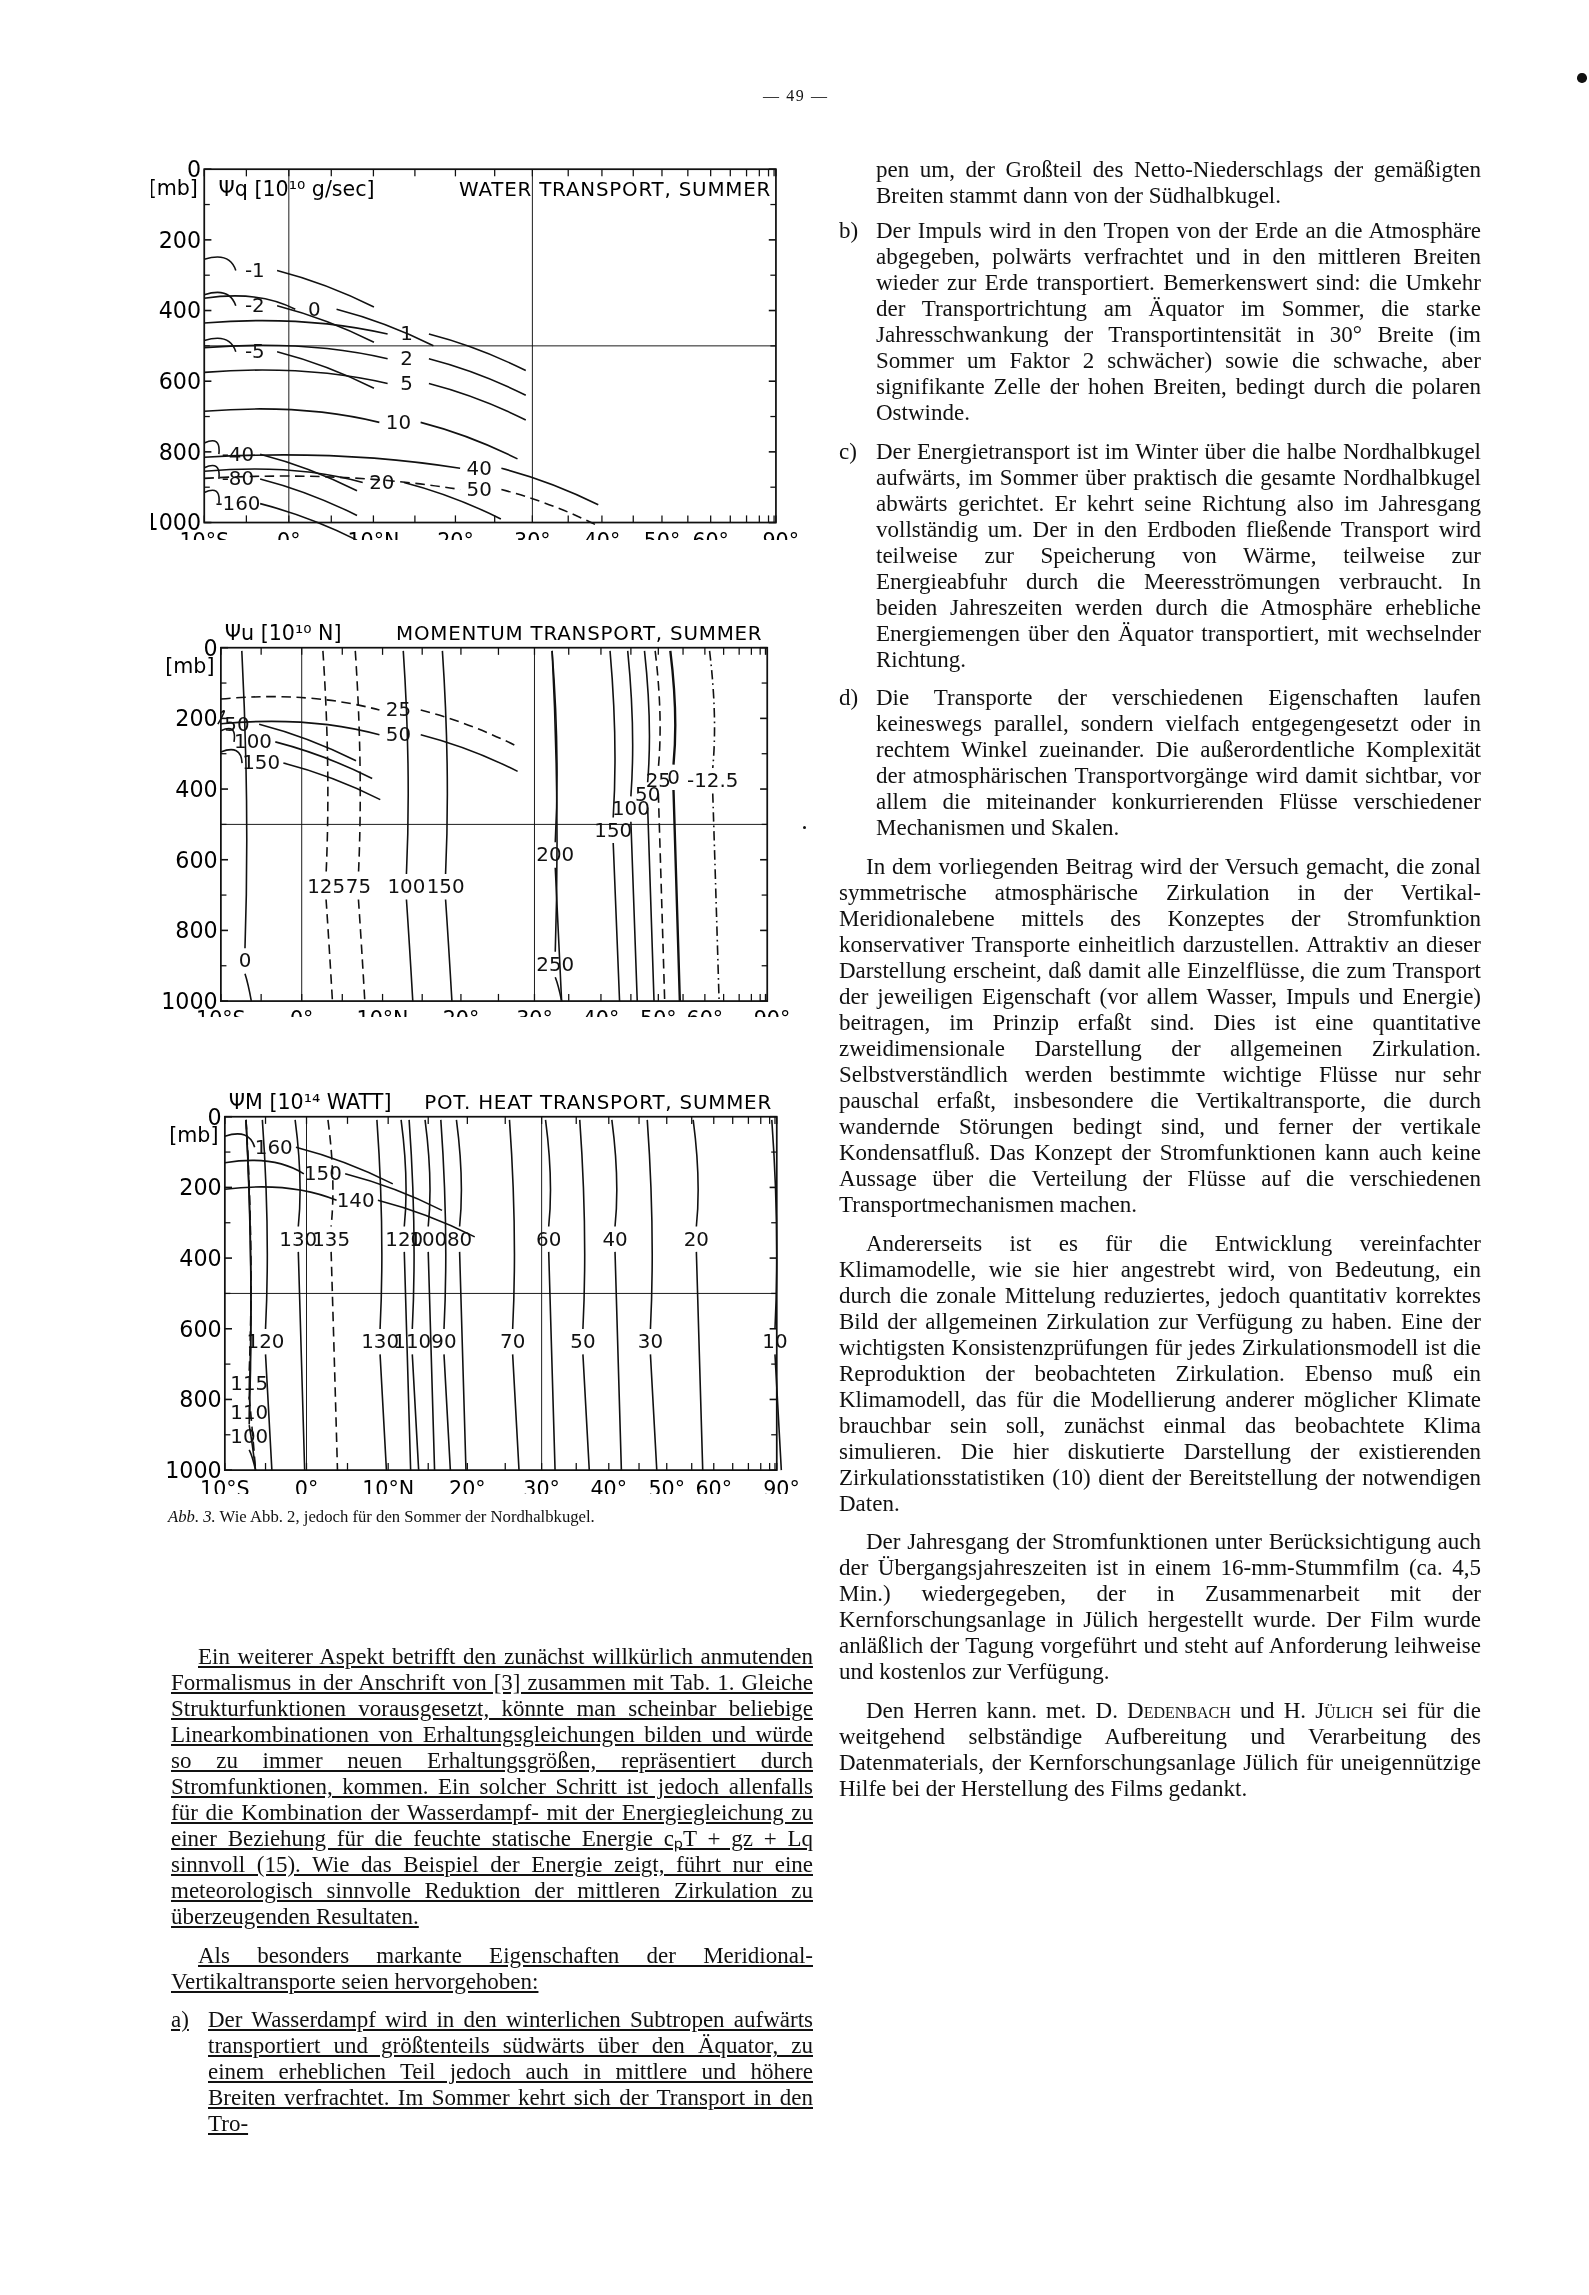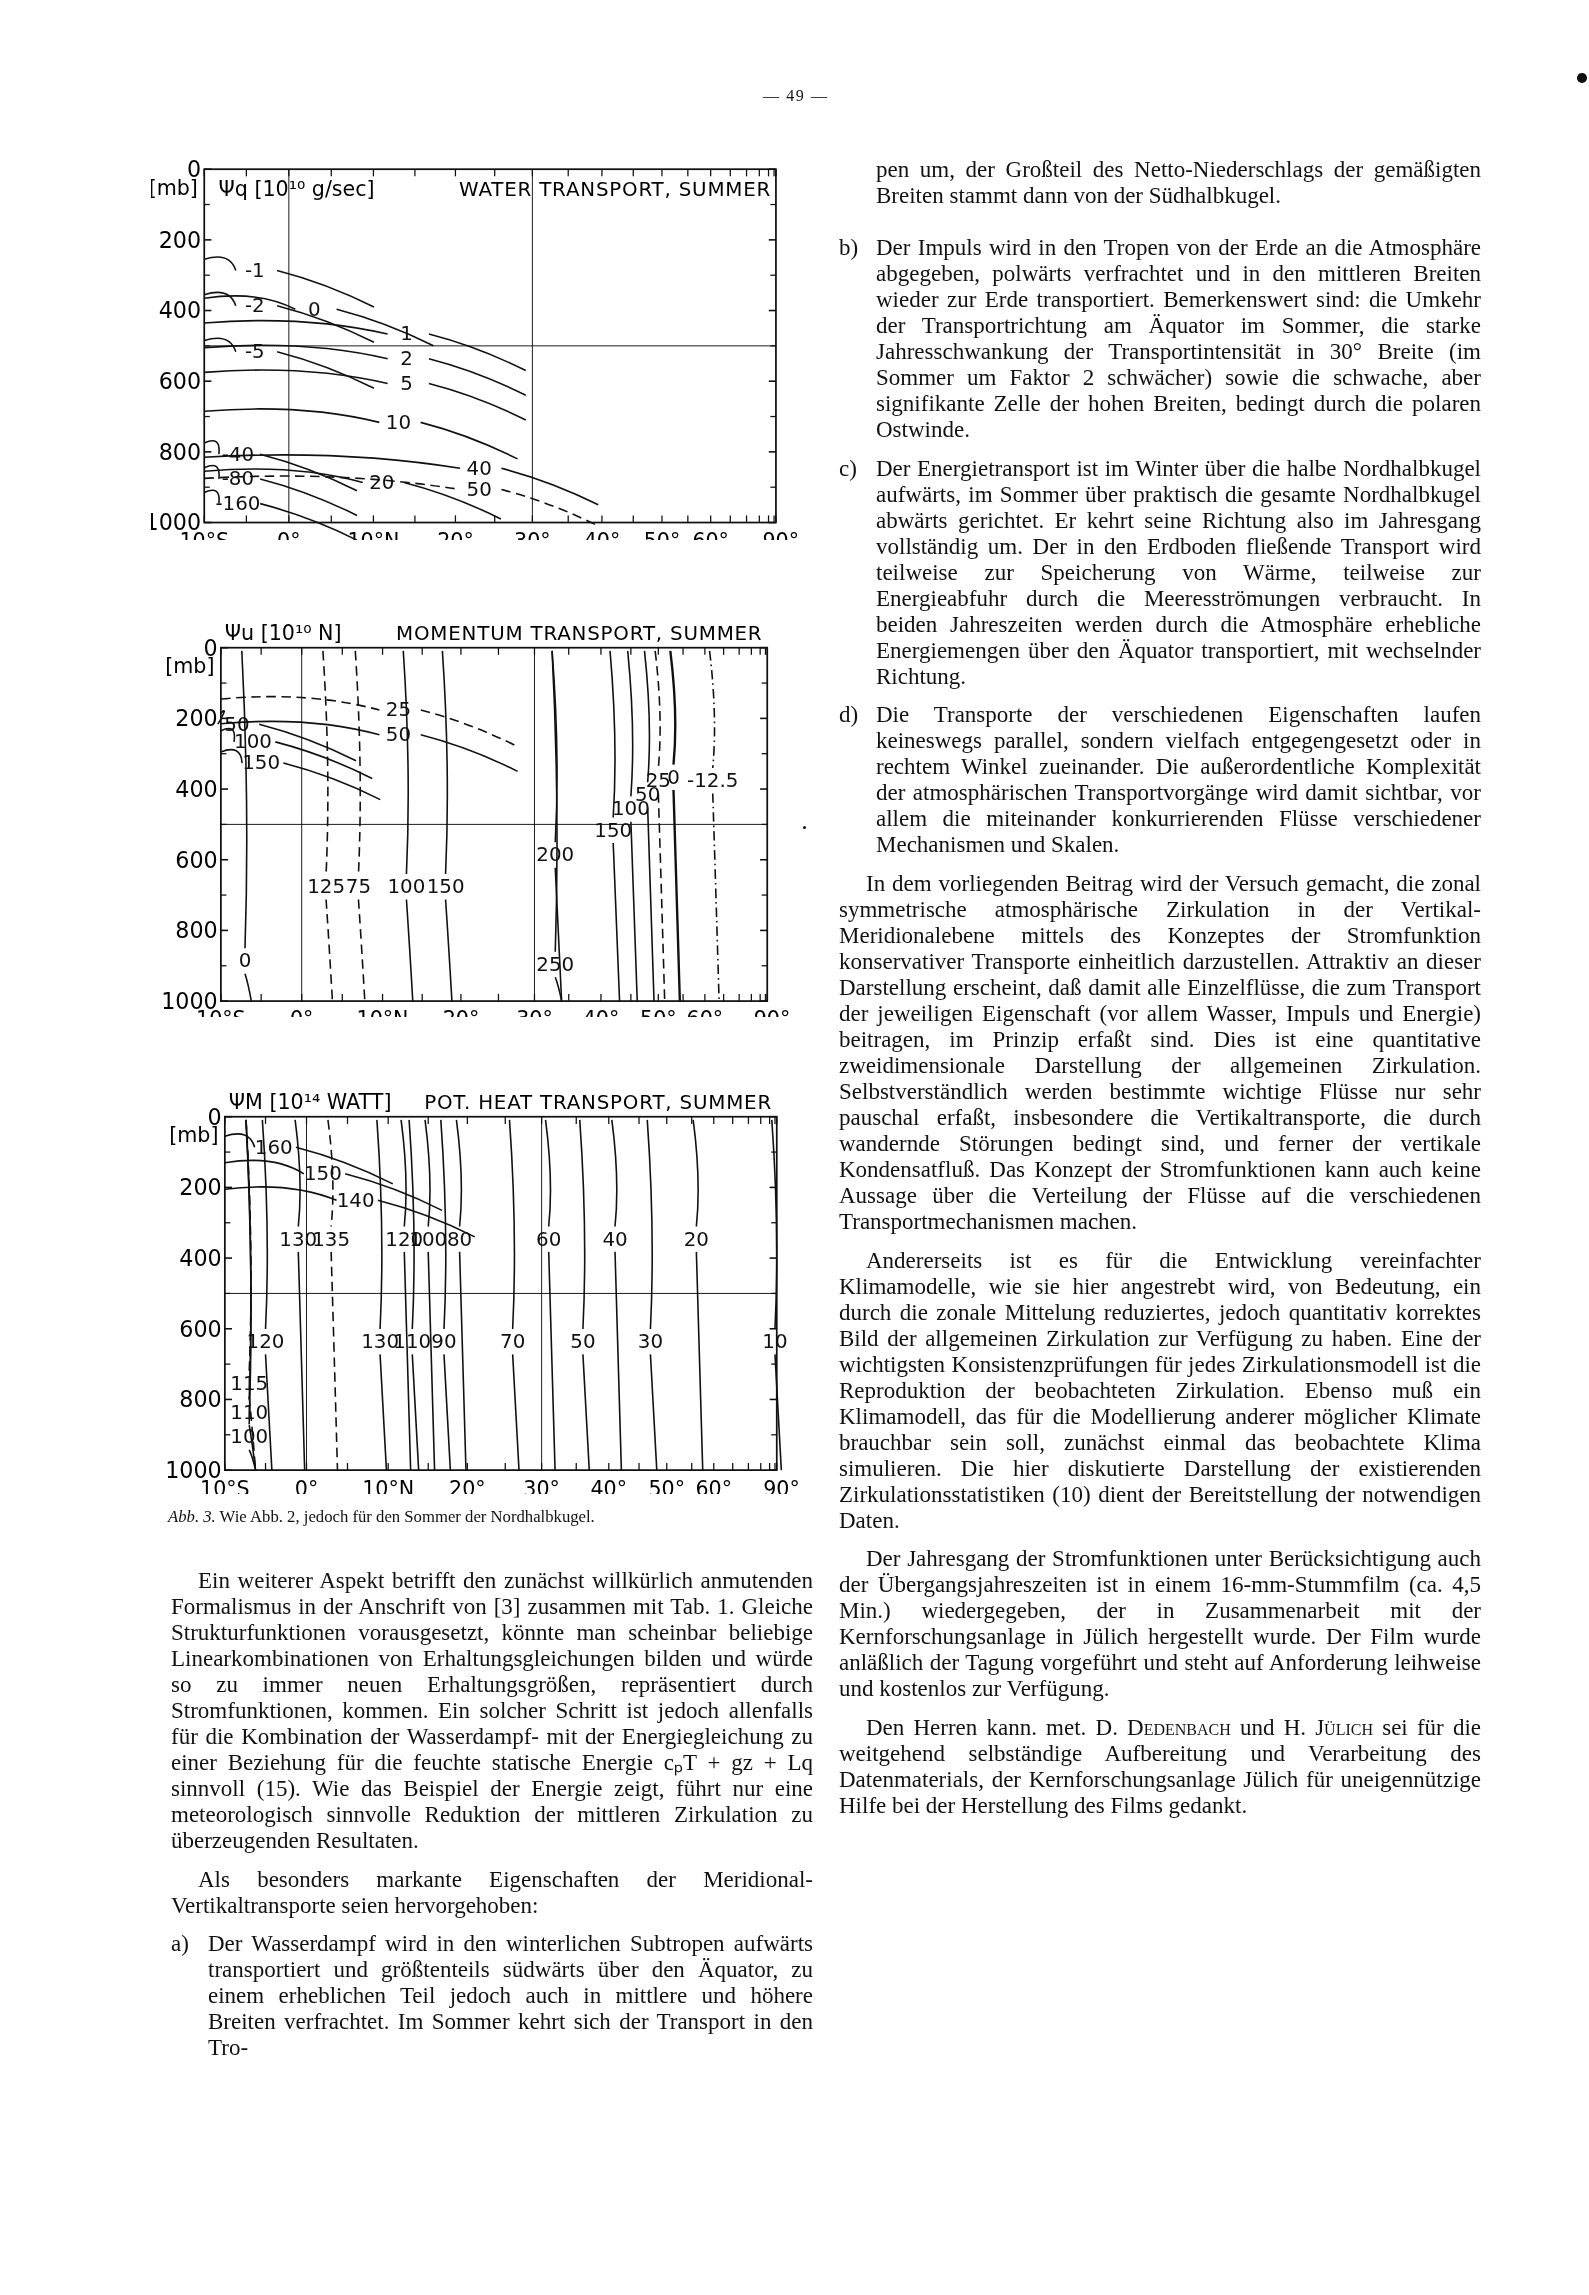--- a/index.html
+++ b/index.html
@@ -7,29 +7,29 @@
 
   #page-number { position: absolute; left: 763px; top: 87px; font-size: 16px; font-family: "Liberation Serif", serif; letter-spacing: 1.6px; }
 
   .fig { position: absolute; left: 151px; width: 675px; }
   .fig svg { display: block; }
 
   #caption { position: absolute; left: 168px; top: 1507px; font-size: 16.7px; font-family: Liberation Serif, serif; font-style: normal; }
   #caption .lbl { font-style: italic; }
 
   .col { position: absolute; font-family: "Liberation Serif", serif; font-size: 23px; line-height: 26px; text-align: justify; hyphens: manual; }
-  #left-col { left: 171px; top: 1568px; width: 642px; }
+  #left-col { left: 171px; top: 1644px; width: 642px; text-decoration: underline; }
   #right-col { left: 839px; top: 157px; width: 642px; }
   .col p { margin: 0 0 12.7px 0; text-indent: 27px; }
   .item { display: flex; margin: 0 0 12.7px 0; }
   .item .mk { width: 37px; flex: none; }
   .item .tx { flex: 1; text-align: justify; }
   .heading { font-weight: bold; margin: 19px 0 11px 0; font-size: 23px; }
   .sc { font-variant: small-caps; }
-  .cont { margin-left: 37px; margin-bottom: 26px; }
+  .cont { margin-left: 37px; margin-bottom: 9px; }
   .dot { position: absolute; background: #111; border-radius: 50%; }
 </style>
 </head>
 <body>
 
 <div id="page-number">— 49 —</div>
 
 <div class="fig" style="top:143px;">
   <svg id="chart0" width="675" height="397" viewBox="0 0 850 500">
       <g></g>

